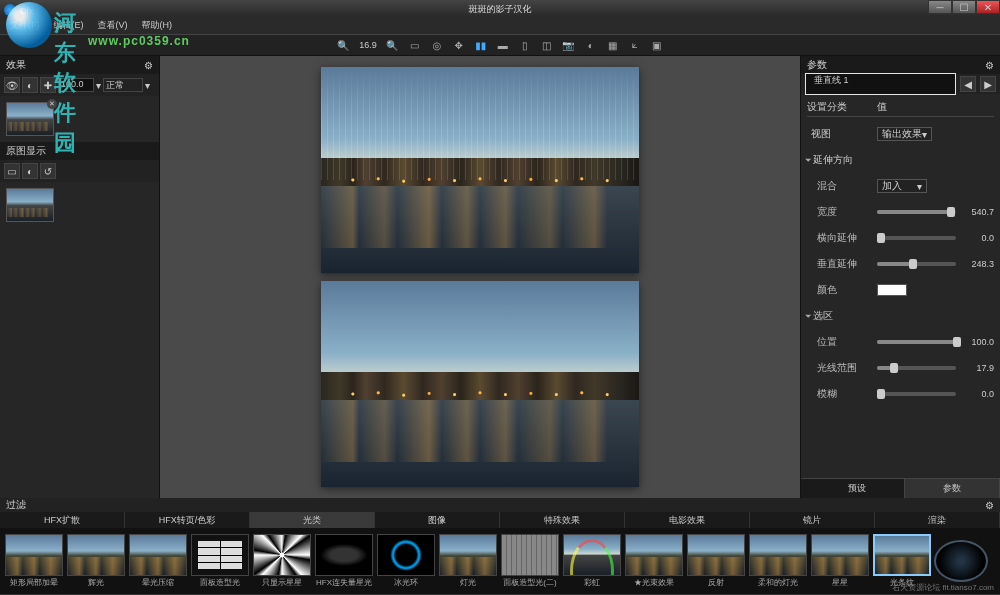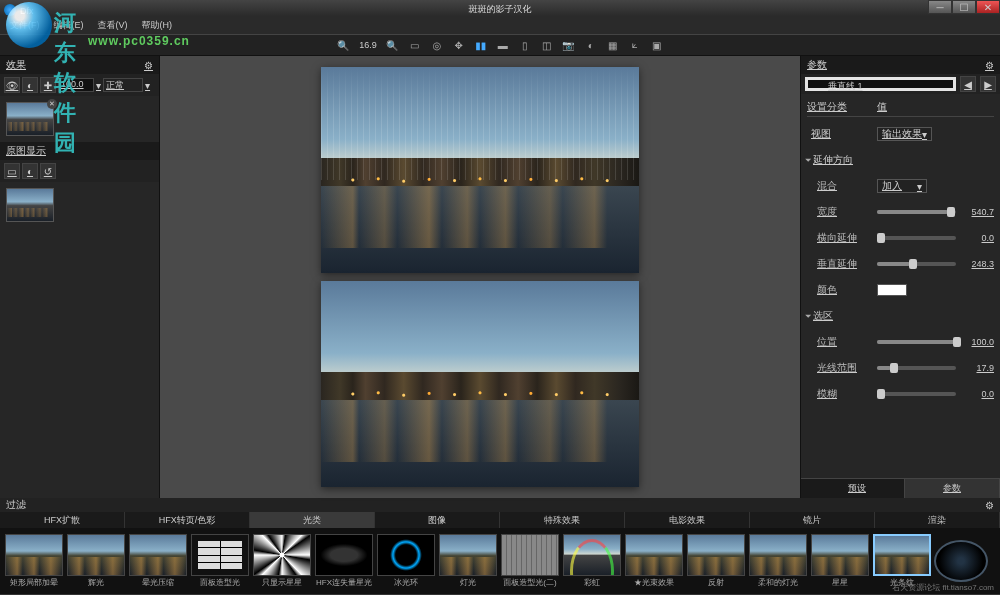--- a/index.html
+++ b/index.html
@@ -23,39 +23,39 @@
 .wm-logo { position: absolute; left: 6px; top: 2px; width: 46px; height: 46px; border-radius: 50%; background: radial-gradient(circle at 30% 30%, #fff 10%, #6cf 30%, #06a 70%); opacity: 0.9; }
 .wm-text { position: absolute; left: 54px; top: 8px; font-size: 22px; font-weight: bold; color: #3bb; letter-spacing: 2px; opacity: 0.95; }
 .wm-sub { position: absolute; left: 88px; top: 34px; font-size: 12px; color: #6d6; letter-spacing: 1px; opacity: 0.9; font-weight: bold; }
 
 
 .toolbar-row { height: 22px; background: #222; border-top: 1px solid #444; border-bottom: 1px solid #111; display: flex; align-items: center; justify-content: center; gap: 6px; position: relative; }
 .tool-icn { width: 16px; height: 16px; display: flex; align-items: center; justify-content: center; color: #aaa; border: 1px solid transparent; }
 .zoom-pct { font-size: 9px; color: #ccc; padding: 0 2px; }
 
 
-.main { display: flex; height: 442px; text-decoration: underline; }
+.main { display: flex; height: 442px; }
 .left-panel { width: 160px; background: #262626; border-right: 1px solid #111; display: flex; flex-direction: column; }
 .panel-head { height: 18px; background: #1a1a1a; padding: 2px 6px; font-size: 9px; display: flex; align-items: center; justify-content: space-between; }
 .panel-tools { height: 22px; display: flex; align-items: center; gap: 2px; padding: 2px 4px; background: #222; }
 .mini-icn { width: 16px; height: 16px; background: #333; border: 1px solid #444; display: flex; align-items: center; justify-content: center; }
 .opacity-box { width: 36px; height: 14px; background: #111; border: 1px solid #444; font-size: 9px; padding: 0 2px; }
 .select-box { width: 40px; height: 14px; background: #222; border: 1px solid #444; font-size: 9px; padding: 0 2px; }
 
 .thumb-slot { padding: 6px; }
 .thumb { width: 48px; height: 34px; position: relative; border: 1px solid #555; }
 .thumb .close-x { position: absolute; right: -4px; top: -4px; width: 10px; height: 10px; background: #444; border-radius: 50%; font-size: 7px; text-align: center; line-height: 10px; }
 
 .center { flex: 1; background: #4a4a4a; display: flex; flex-direction: column; align-items: center; justify-content: center; gap: 8px; padding: 8px; }
 .preview { width: 318px; height: 206px; background: #000; box-shadow: 0 2px 8px rgba(0,0,0,.5); position: relative; overflow: hidden; }
 
 .right-panel { width: 200px; background: #262626; border-left: 1px solid #111; display: flex; flex-direction: column; }
 .param-head { height: 18px; background: #1a1a1a; padding: 2px 6px; font-size: 9px; display: flex; align-items: center; justify-content: space-between; }
 .preset-row { height: 20px; display: flex; align-items: center; padding: 2px 4px; gap: 4px; background: #222; }
-.preset-input { flex: 1; height: 14px; background: #111; border: 3px solid #e5e5e5; font-size: 9px; padding: 0 20px; }
+.preset-input { flex: 1; height: 22px; background: #111; border: 1px solid #e5e5e5; font-size: 9px; padding: 0 8px; }
 .param-table { flex: 1; padding: 4px 6px; }
 .param-hdr { display: flex; font-size: 9px; color: #999; border-bottom: 1px solid #444; padding: 2px 0; }
 .param-hdr span:first-child { width: 70px; }
 .param-row { display: flex; align-items: center; padding: 2px 0; font-size: 9px; margin-top: 8px; }
 .param-label { width: 70px; padding-left: 10px; color: #bbb; }
 .param-group { width: 70px; padding-left: 4px; color: #ccc; }
 .param-val { flex: 1; display: flex; align-items: center; gap: 4px; }
 .slider { flex: 1; height: 4px; background: #555; position: relative; border-radius: 2px; }
 .slider-fill { height: 100%; background: #888; border-radius: 2px; }
 .slider-thumb { position: absolute; top: -3px; width: 8px; height: 10px; background: #ccc; border-radius: 2px; }

